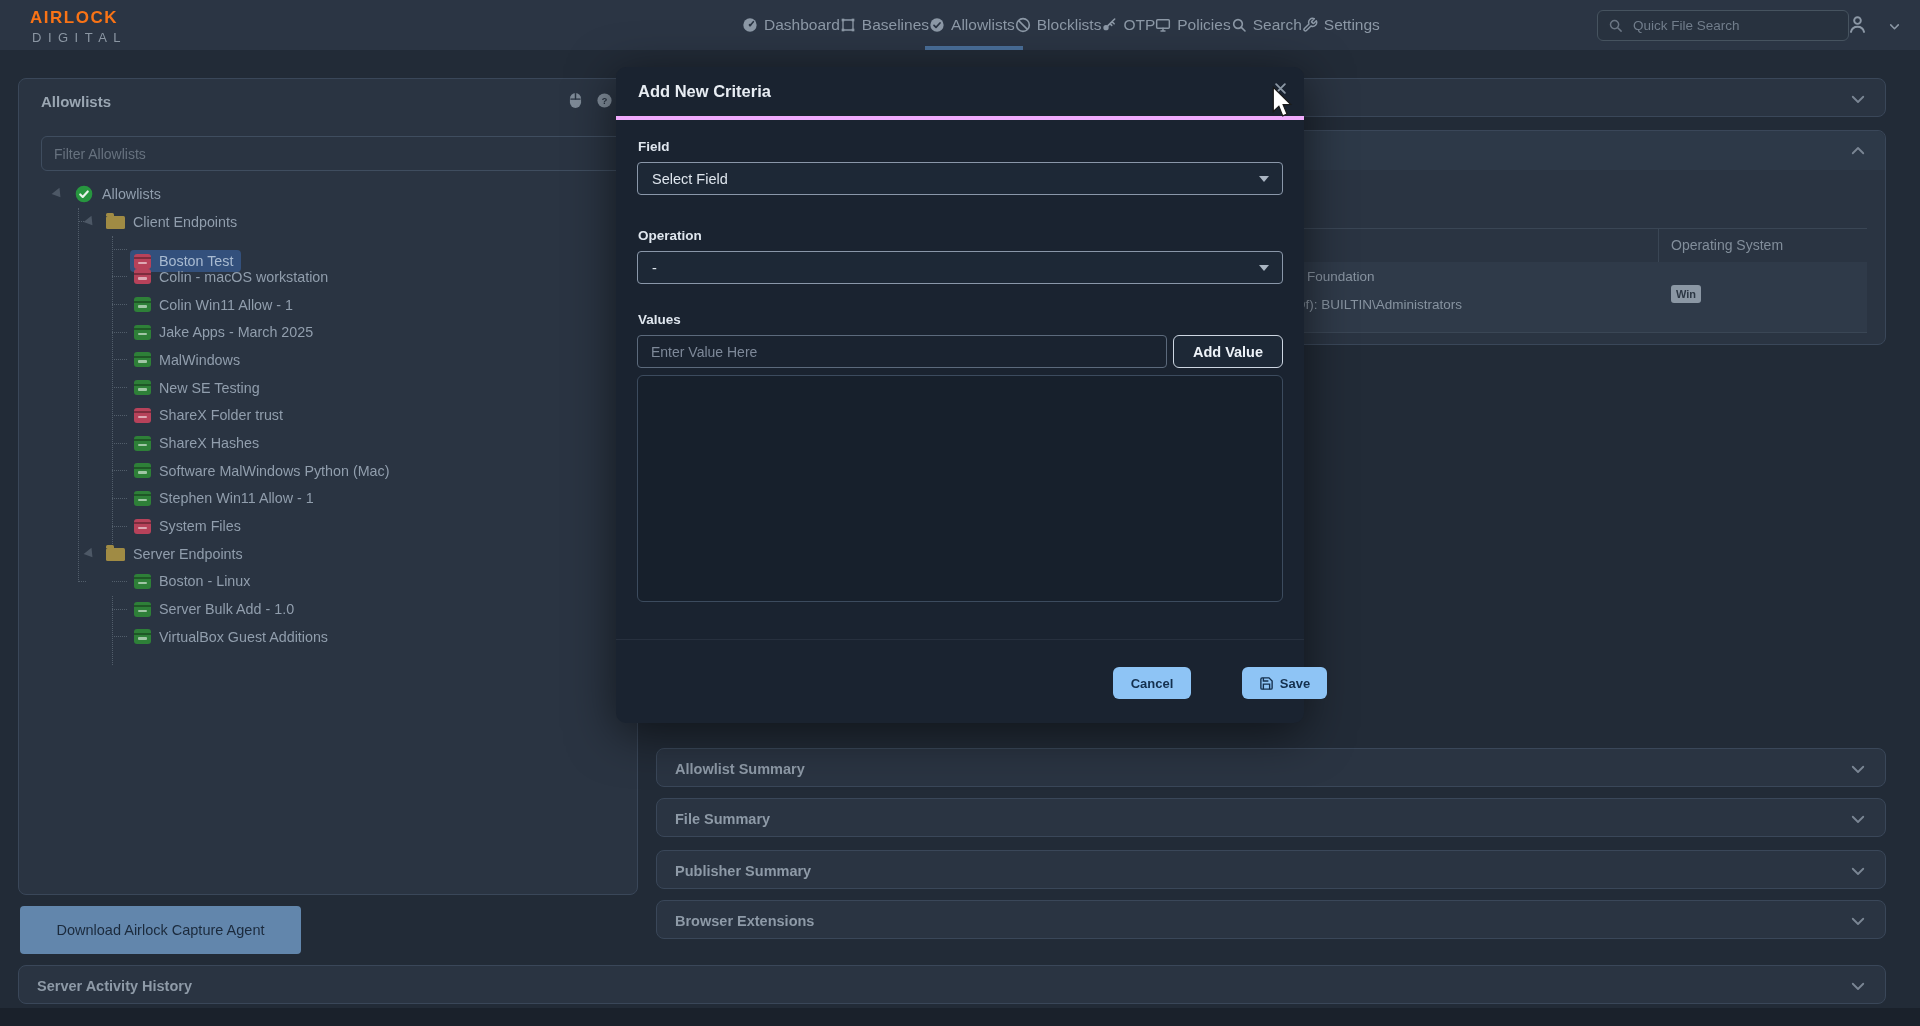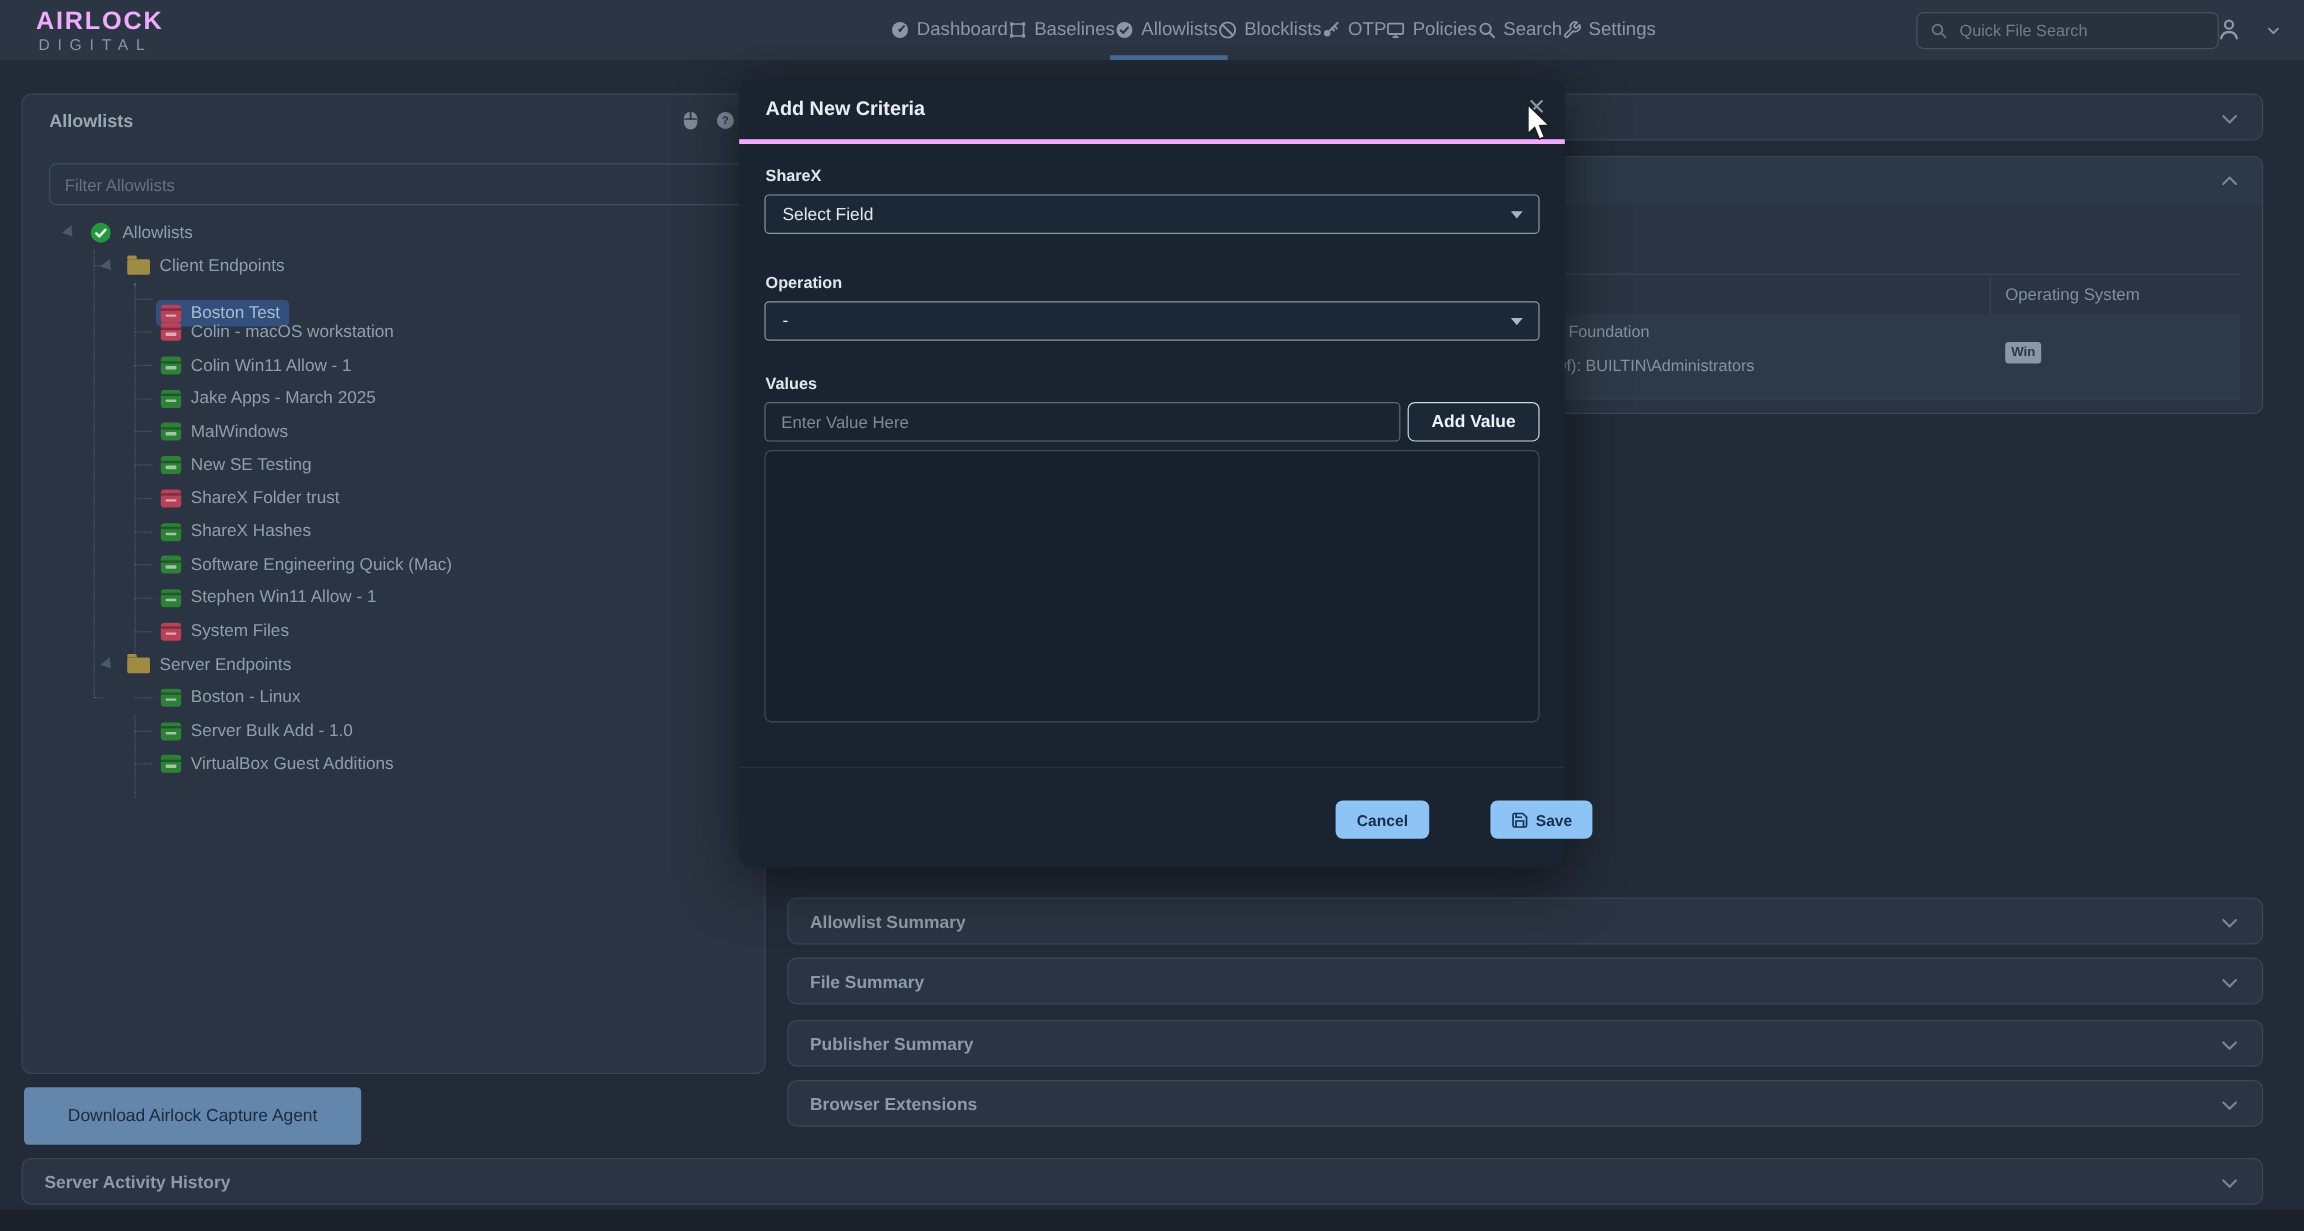--- a/index.html
+++ b/index.html
@@ -7,21 +7,21 @@
     width:1920px;height:1026px;overflow:hidden;position:relative;
     background:#222b37;
     font-family:"Liberation Sans","DejaVu Sans",sans-serif;
     color:#99a5b2;
     -webkit-font-smoothing:antialiased;
   }
 
   
   header{position:absolute;left:0;top:0;width:1920px;height:50px;background:#2b3544;}
   .logo{position:absolute;left:30px;top:7px;cursor:pointer;}
-  .logo-main{font-size:21px;font-weight:bold;letter-spacing:1.5px;color:#f0abfc;line-height:22px;}
+  .logo-main{font-size:17px;font-weight:bold;letter-spacing:1.5px;color:#f97316;line-height:22px;}
   .logo-sub{font-size:13px;letter-spacing:6.5px;color:#8b96a3;margin-top:1px;padding-left:2px;}
   .main-nav{position:absolute;left:742px;top:0;height:50px;display:flex;align-items:center;}
   .nav-item{position:relative;display:flex;align-items:center;gap:6px;color:#8c98a6;font-size:15.5px;cursor:pointer;height:50px;}
   .nav-item .nav-ic svg{width:16px;height:16px;display:block;}
   .nav-item.active::after{content:"";position:absolute;left:-4px;right:-8px;bottom:0;height:4px;background:var(--underline,#4a6f99);}
   .quick-search{position:absolute;left:1597px;top:10px;width:230px;height:29px;border:1px solid #46535f;border-radius:6px;display:flex;align-items:center;padding:0 10px;gap:8px;background:#28323f;}
   .quick-search svg{width:15px;height:15px;color:#6b7684;flex:none;}
   .quick-search input{background:transparent;border:none;outline:none;color:#8d98a6;font-size:13.5px;width:100%;font-family:inherit;}
   .quick-search input::placeholder{color:#717d8b;}
   .user-icon{position:absolute;left:1847px;top:14px;color:#8c98a6;cursor:pointer;}
@@ -343,21 +343,21 @@
           <span class="t-label">ShareX Hashes</span>
         </span>
       </div>
       <div class="tree-row leaf">
         <span class="t-stub"></span>
         <span class="t-content">
           <span class="t-box green">
             <i class="lid"></i>
             <i class="dash"></i>
           </span>
-          <span class="t-label">Software Engineering Quick (Mac)</span>
+          <span class="t-label">Software MalWindows Python (Mac)</span>
         </span>
       </div>
       <div class="tree-row leaf">
         <span class="t-stub"></span>
         <span class="t-content">
           <span class="t-box green">
             <i class="lid"></i>
             <i class="dash"></i>
           </span>
           <span class="t-label">Stephen Win11 Allow - 1</span>
@@ -502,21 +502,21 @@
 
 <div class="modal">
   <div class="m-head">
     <div class="m-title">Add New Criteria</div>
     <span class="m-close">
       <svg viewBox="0 0 24 24" fill="none" stroke="currentColor" stroke-width="3">
           <path d="M5 5l14 14M19 5L5 19" stroke-linecap="round"></path>
         </svg>
     </span>
   </div>
-  <div class="m-label lbl-field">ShareX</div>
+  <div class="m-label lbl-field">Field</div>
   <div class="m-select sel-field">
     <span>Select Field</span>
     <span class="caret"></span>
   </div>
   <div class="m-label lbl-op">Operation</div>
   <div class="m-select sel-op">
     <span>-</span>
     <span class="caret"></span>
   </div>
   <div class="m-label lbl-values">Values</div>

